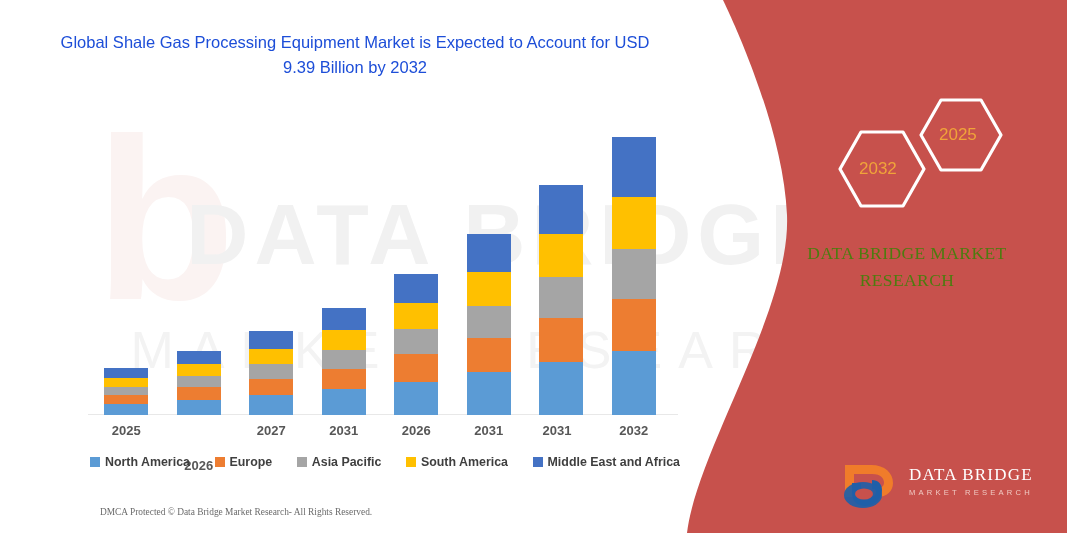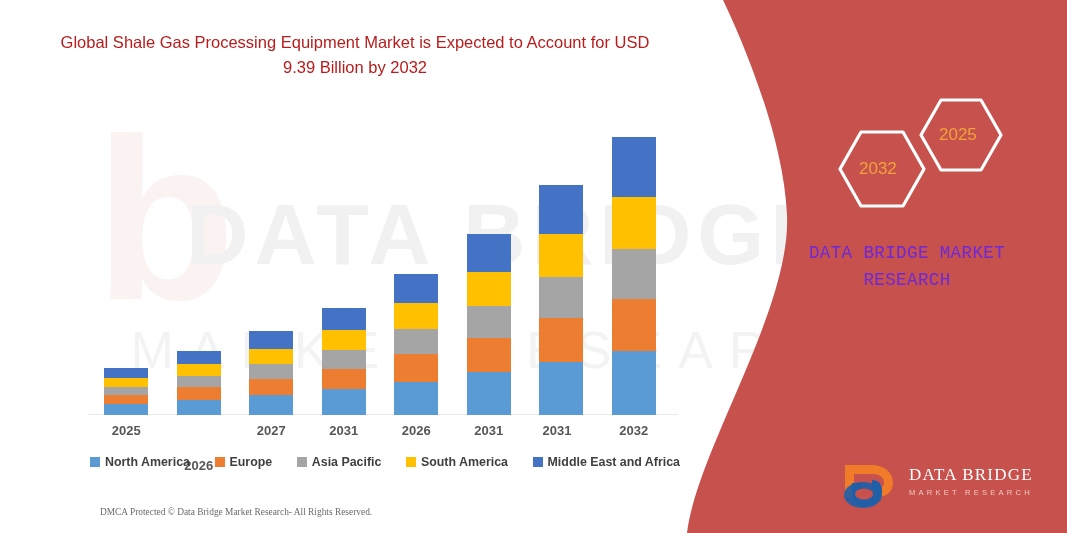--- a/index.html
+++ b/index.html
@@ -33,21 +33,21 @@
     position:absolute;left:95px;top:120px;
     font-size:230px;font-weight:700;color:#fbf3f2;line-height:200px;
     font-family:"Liberation Sans", sans-serif;
   }
 
   
   .left-panel{position:absolute;left:0;top:0;width:720px;height:533px;z-index:3;}
 
   .chart-title{
     position:absolute;left:55px;top:30px;width:600px;
-    text-align:center;color:#b91c1c;
+    text-align:center;color:#1d4ed8;
     font-size:16.5px;line-height:25px;font-weight:400;
     font-family:"Liberation Sans", sans-serif;
   }
 
   .plot{
     position:absolute;left:90px;top:120px;width:580px;height:295px;
   }
   .baseline{
     position:absolute;left:88px;top:414px;width:590px;height:1px;background:#e8e8e8;
   }
@@ -100,23 +100,23 @@
   }
 
   .hexwrap{position:absolute;right:34px;top:92px;width:210px;height:120px;}
   .hex-label{
     position:absolute;color:#f0a33a;font-size:17px;font-weight:400;
     font-family:"Liberation Sans", sans-serif;
   }
 
   .brand{
     position:absolute;right:20px;top:240px;width:280px;
-    text-align:center;color:#6d28d9;
+    text-align:center;color:#4d7c0f;
     font-size:17.5px;line-height:27px;font-weight:400;letter-spacing:0.4px;
-    font-family:Liberation Mono, monospace;
+    font-family:Liberation Serif, serif;
   }
 
   .logo{position:absolute;right:16px;bottom:20px;width:210px;height:52px;}
   .logo-txt{position:absolute;left:68px;top:4px;}
   .logo-main{
     font-family:"Liberation Serif", serif;
     font-size:17px;letter-spacing:1.2px;color:#ffffff;white-space:nowrap;
   }
   .logo-sub{
     font-family:"Liberation Sans", sans-serif;

